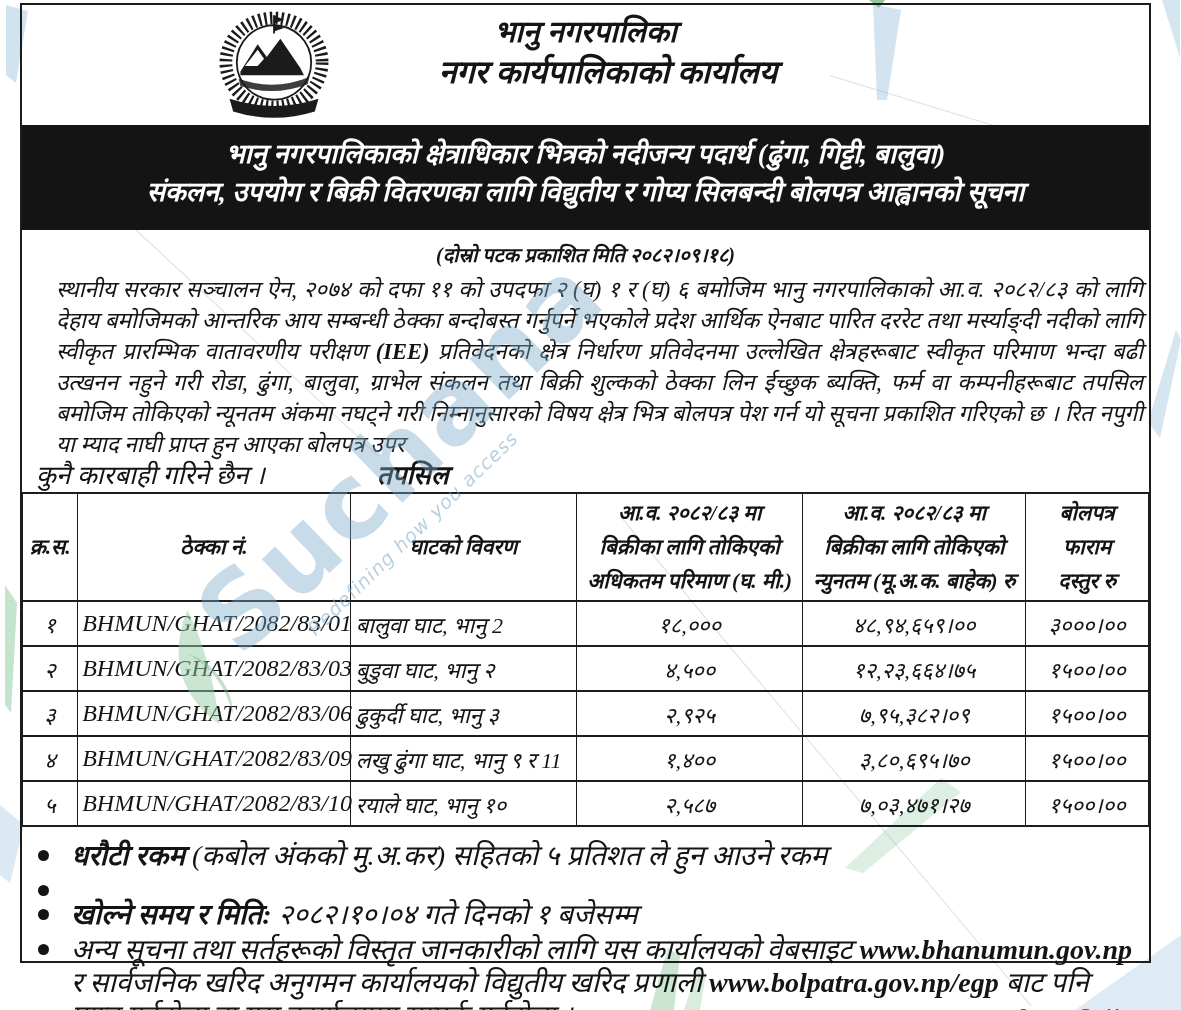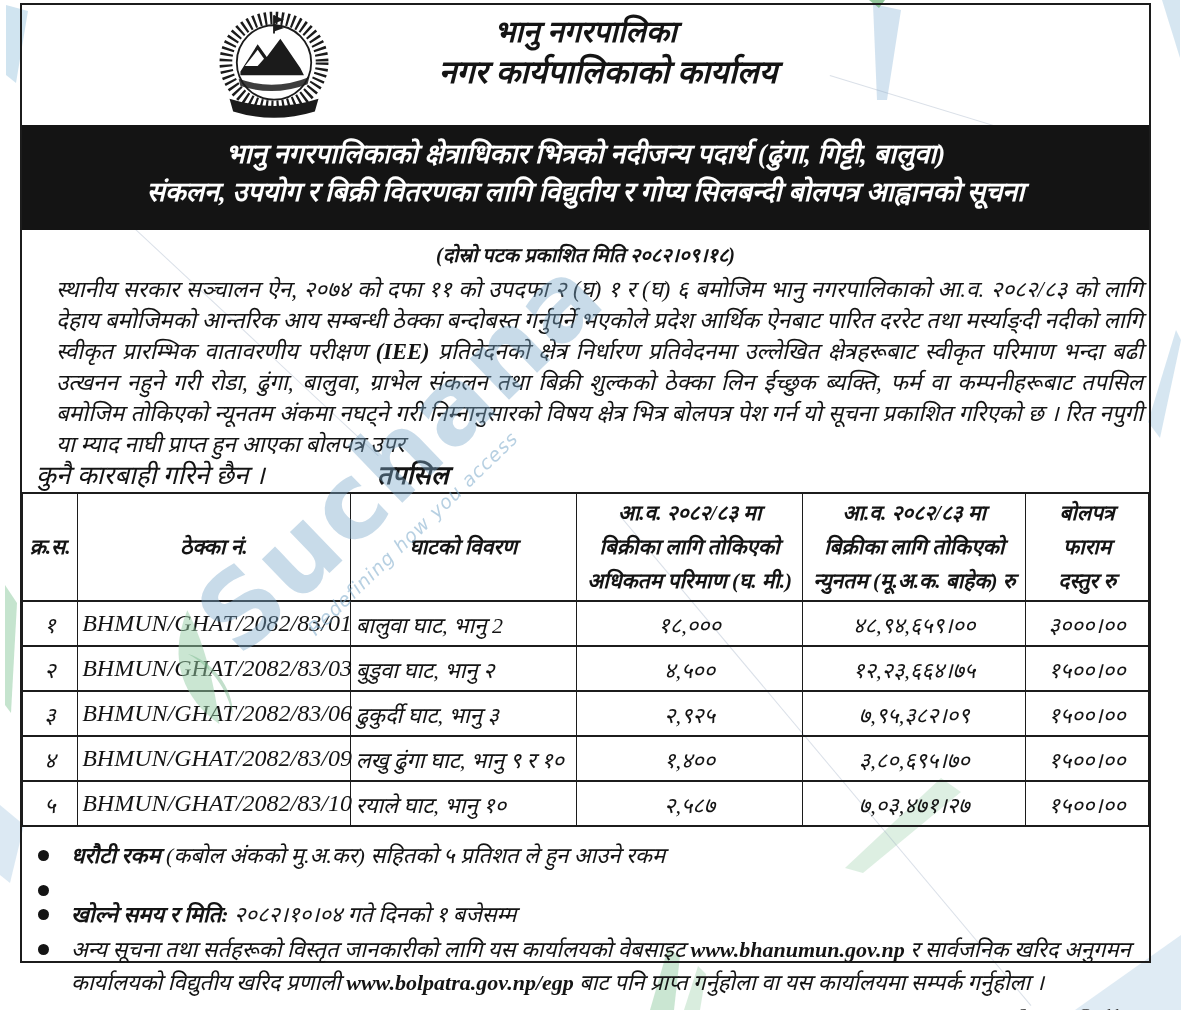--- a/index.html
+++ b/index.html
@@ -47,21 +47,21 @@
   thead th{font-size:21px;font-weight:bold;text-align:center;vertical-align:middle;
            height:106px;line-height:34px;}
   .pre{white-space:pre-line;}
   tbody td{height:45px;font-size:22px;vertical-align:middle;}
   td.c{text-align:center;}
   td.latin{font-family:"Liberation Serif","DejaVu Serif",serif;font-size:24px;padding-left:4px;}
   td.ghat{font-size:22px;padding-left:5px;}
 
   
   .bullets{padding:12px 8px 0 10px;}
-  .b{display:flex;align-items:flex-start;font-size:22px;line-height:33px;margin-bottom:2px;}
+  .b{display:flex;align-items:flex-start;font-size:28px;line-height:33px;margin-bottom:2px;}
   .dot{width:11px;height:11px;border-radius:50%;background:#141414;flex:0 0 11px;
        margin:11px 22px 0 6px;}
   .b b{font-weight:bold;}
   .b .url{font-weight:bold;font-family:"Liberation Serif","DejaVu Serif",serif;}
 
   .sign{text-align:right;font-weight:bold;font-size:24px;padding:6px 14px 0 0;}
   .source{position:absolute;right:10px;top:1006px;font-family:Liberation Serif, serif;
           font-style:italic;font-size:18px;color:#3a3a3a;z-index:2;}
 </style>
 </head>
@@ -194,21 +194,21 @@
           <td class="c">३</td>
           <td class="latin">BHMUN/GHAT/2082/83/06</td>
           <td class="ghat">ढुकुर्दी घाट, भानु ३</td>
           <td class="c">२,९२५</td>
           <td class="c">७,९५,३८२।०९</td>
           <td class="c">१५००।००</td>
         </tr>
         <tr>
           <td class="c">४</td>
           <td class="latin">BHMUN/GHAT/2082/83/09</td>
-          <td class="ghat">लखु ढुंगा घाट, भानु ९ र १०</td>
+          <td class="ghat">लखु ढुंगा घाट, भानु ९ र 11</td>
           <td class="c">१,४००</td>
           <td class="c">३,८०,६९५।७०</td>
           <td class="c">१५००।००</td>
         </tr>
         <tr>
           <td class="c">५</td>
           <td class="latin">BHMUN/GHAT/2082/83/10</td>
           <td class="ghat">रयाले घाट, भानु १०</td>
           <td class="c">२,५८७</td>
           <td class="c">७,०३,४७१।२७</td>

